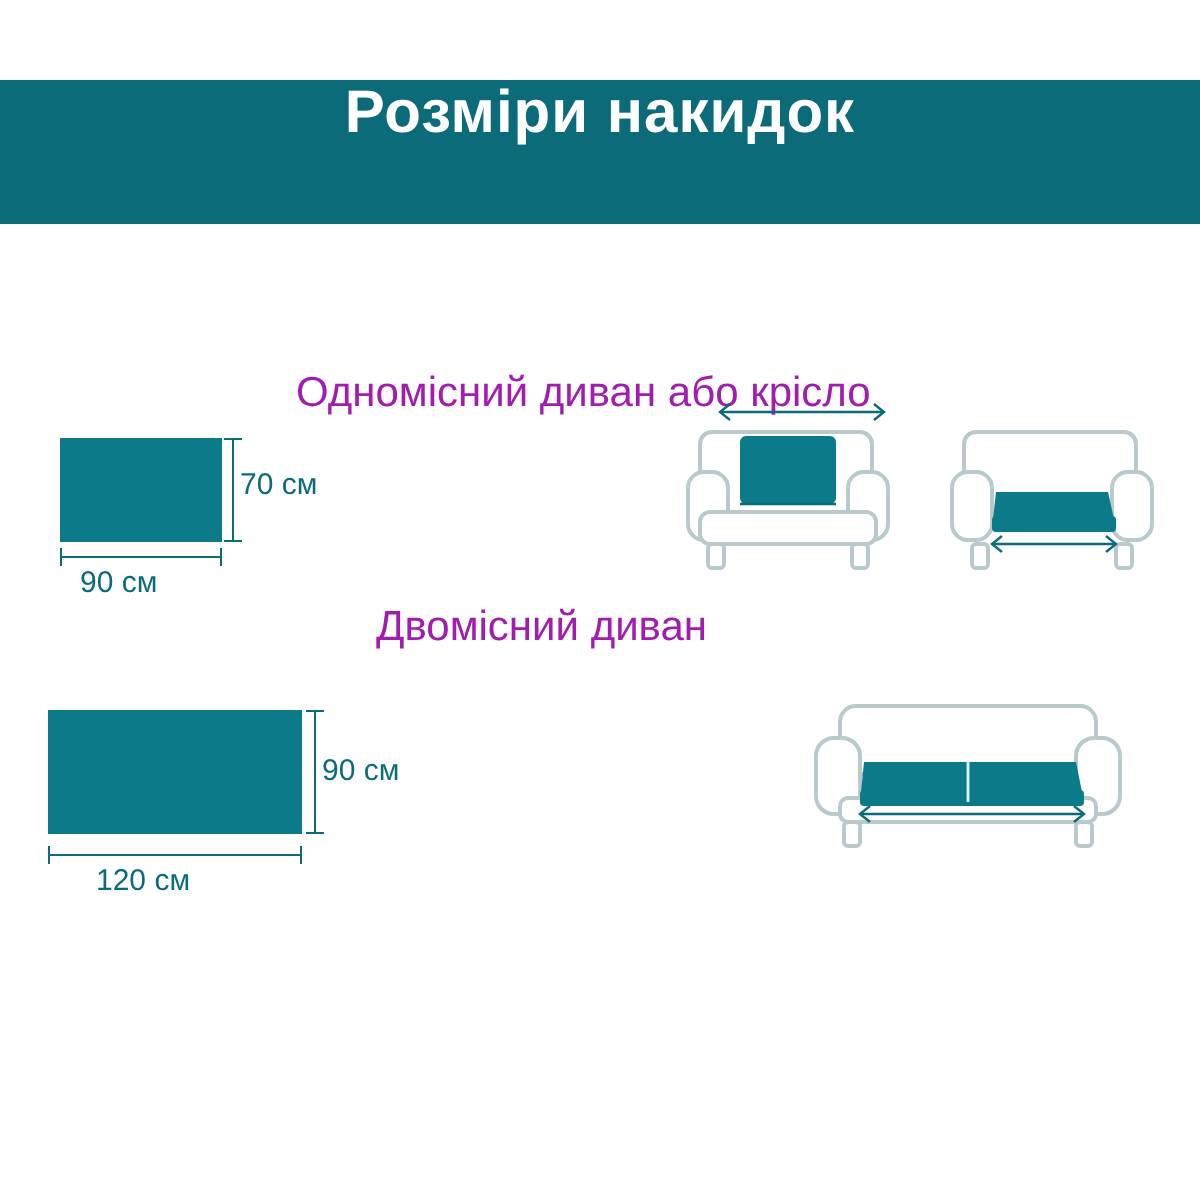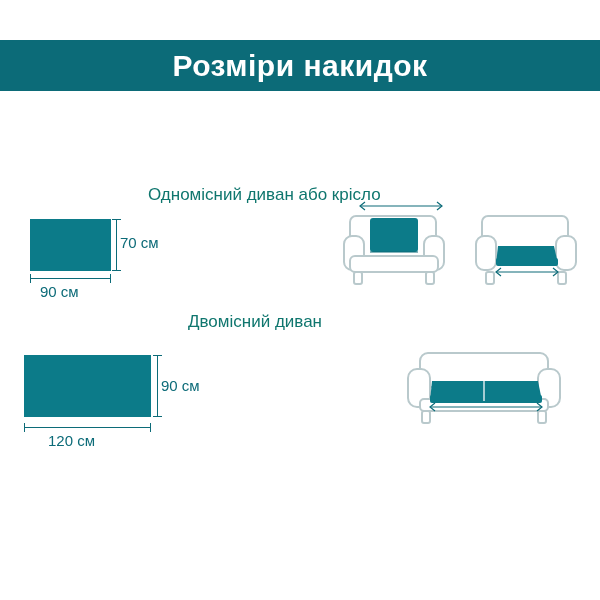--- a/index.html
+++ b/index.html
@@ -19,47 +19,47 @@
     width: 600px;
     height: 600px;
     background: #ffffff;
   }
   
   .header {
     position: absolute;
     left: 0;
     top: 40px;
     width: 600px;
-    height: 51px;
+    height: 72px;
     background: #0c6b78;
     display: flex;
-    align-items: center;
+    align-items: flex-start;
     justify-content: center;
   }
   .header-title {
     color: #ffffff;
     font-size: 30px;
     font-weight: bold;
     letter-spacing: 0.5px;
   }
   
   .section-title {
     position: absolute;
-    color: #0f766e;
-    font-size: 17px;
+    color: #a21caf;
+    font-size: 21px;
     font-weight: normal;
     white-space: nowrap;
   }
   #title-single {
     left: 148px;
     top: 185px;
   }
   #title-double {
     left: 188px;
-    top: 312px;
+    top: 302px;
   }
   
   .swatch {
     position: absolute;
     background: #0c7b89;
   }
   #swatch-single {
     left: 30px;
     top: 219px;
     width: 81px;

